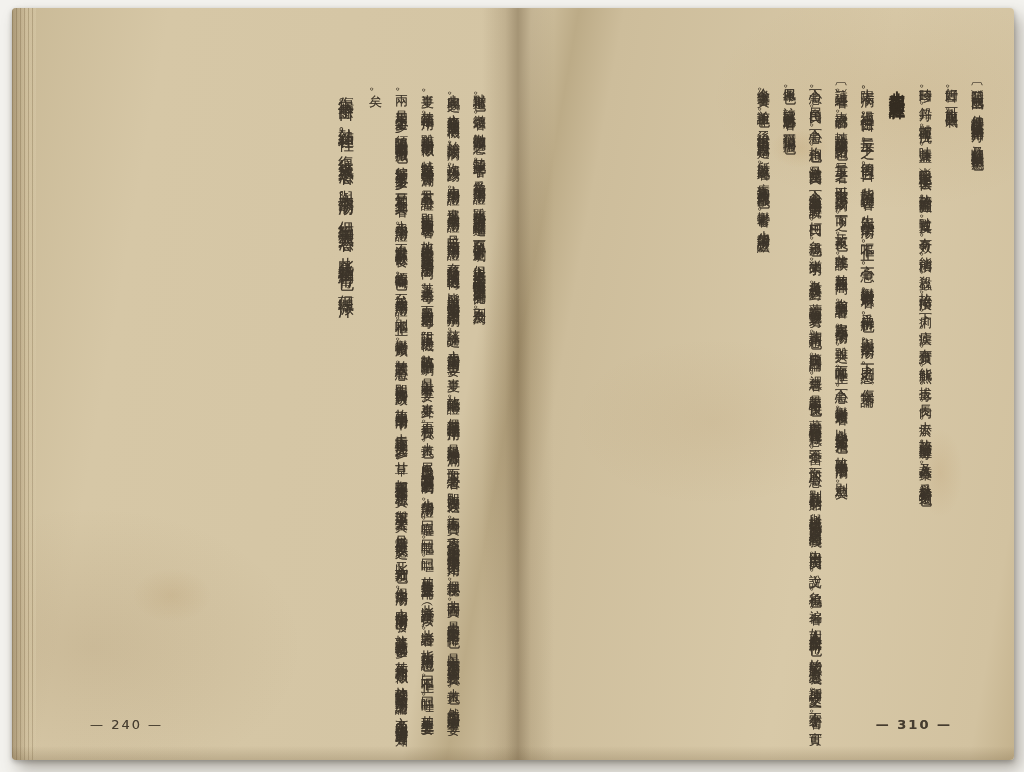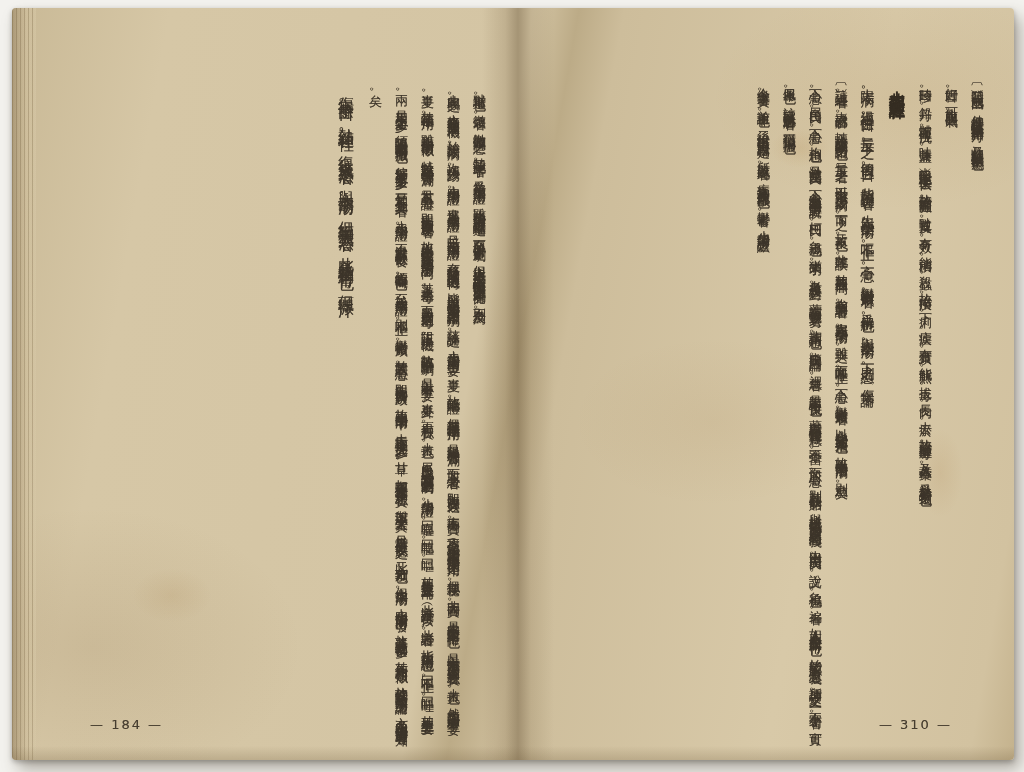--- a/index.html
+++ b/index.html
@@ -62,21 +62,21 @@
     margin:0 11px;padding-top:18px;color:#352d22;
   }
 
   
   .page-num{
     position:absolute;bottom:28px;
     font-size:13px;letter-spacing:2px;color:#453c2f;
     text-shadow:0 0 .5px rgba(70,58,42,.5);
   }
   .page-num.left{left:78px;}
-  .page-num.right{right:62px;}
+  .page-num.right{right:62px;font-weight:bold;}
 </style>
 </head>
 <body>
 
 <div class="book">
   <div class="page-edges"></div>
   <div class="stain-a"></div>
   <div class="stain-b"></div>
   <div class="stain-c"></div>
 
@@ -90,17 +90,17 @@
     <p class="note-block">心下急。尾台氏曰。心下急。拘急也。丹波元堅氏曰。心下急之急字無明白之解說。柯氏曰。急滿也。猶未明了。考急是緩之對。蓋謂有物窘迫之勢。非謂拘急也。李氏脾胃論曰。裡急者。是腹中不寬快也。蓋以所謂不寬快釋裡急。雖不當。而於心下急。則其義甚切貼。與桃核承氣湯條少腹急結之急同義。山田業廣氏曰。說文。急褊也。褊者。如大人着小兒衣服而行也。始能了解心下急之義。所謂仲景之文。一字不苟者。實可佩服也。註家皆以急迫解者。猶似隔一層也。</p>
     <p class="note-block">今徵之事實。前說非也。後二說當以山田氏說爲是。所以致此者。病毒集積於此部故也。鬱鬱者。小柴胡湯證之默</p>
   </div>
   <div class="page-num right">— 310 —</div>
 
   <div class="vtext left-text">
     <p class="note-block">默增進也。微煩者。微微煩悶之意。特加此二字者。爲欲示大柴胡湯證。雖比小柴胡湯證之默默增進。而至於鬱鬱之劇。但與大承氣湯證之心中懊憹而煩之猛劇者比。則不及焉。</p>
     <p class="note-block">由此觀之。本條是明傷寒病機。始於太陽病。次轉入少陽。由小柴胡湯證。進展於大柴胡湯證。且暗示由大柴胡湯證。有移行於陽明病之機轉。皆所以說明大小柴胡湯之類證鑑別。茲詳論之。夫小柴胡湯內含生姜。半夏。故能治嘔證。但其發揮鎭嘔作用。是限於胸脅苦滿。而非心下急者。即無內實之候。病毒不內實。故不便秘（小柴胡湯雖不無治便閉之作用。但其便秘。非因內實。是由水毒上逆而不下降也）。是以方中無瀉下內實病毒之枳實。大黃也。然大柴胡湯中亦有生姜。半夏。其鎭嘔作用。雖與小柴胡湯類似。特以此證不僅胸脅苦滿。且有心下急證。即病毒內實而便秘者。故與水毒比較容易下降之小柴胡湯證不同。其上逆之水毒。而爲內實之病毒。阻止下降之機。故致嘔證增劇。是以方中有生姜。半夏外。更有枳實。大黃也。尾台氏以此二方證別其嘔之劇易曰。小柴胡湯證。曰喜嘔。曰乾嘔。曰嘔。其用生姜重只三兩耳。此方證（求眞按　此方證者。指大柴胡湯證也）。曰嘔不止。曰嘔吐。其用生姜至五兩。是用生姜之多少。須隨嘔證之劇易而增減也。偏歸於生姜之多少。是知其一不知其二者。夫小柴胡湯證。不過默默不欲飲食。心煩喜嘔而已。至於大柴胡湯證。則嘔不止。鬱鬱微煩。其故因心下急。即病毒內實所致。故由小柴胡湯中。去病毒止渴性之人參。甘草。加有驅逐水毒作用之枳實。與瀉下藥之大黃。且增量生姜以應之。此二方之分別也。但大柴胡湯。由小柴胡湯而出發。故共通之藥物甚多。其作用亦相類似。故仲景關於大柴胡湯之論。亦多由小柴胡湯變通者可知矣。</p>
     <p class="quote-large">傷寒十餘日。熱結在裡。復往來寒熱者。與大柴胡湯。但結胸無大熱者。此爲水結在胸脅也。但頭微汗</p>
   </div>
-  <div class="page-num left">— 184 —</div>
+  <div class="page-num left">— 240 —</div>
 
   <div class="spine"></div>
   <div class="bottom-edge"></div>
 </div>
 
 </body></html>

